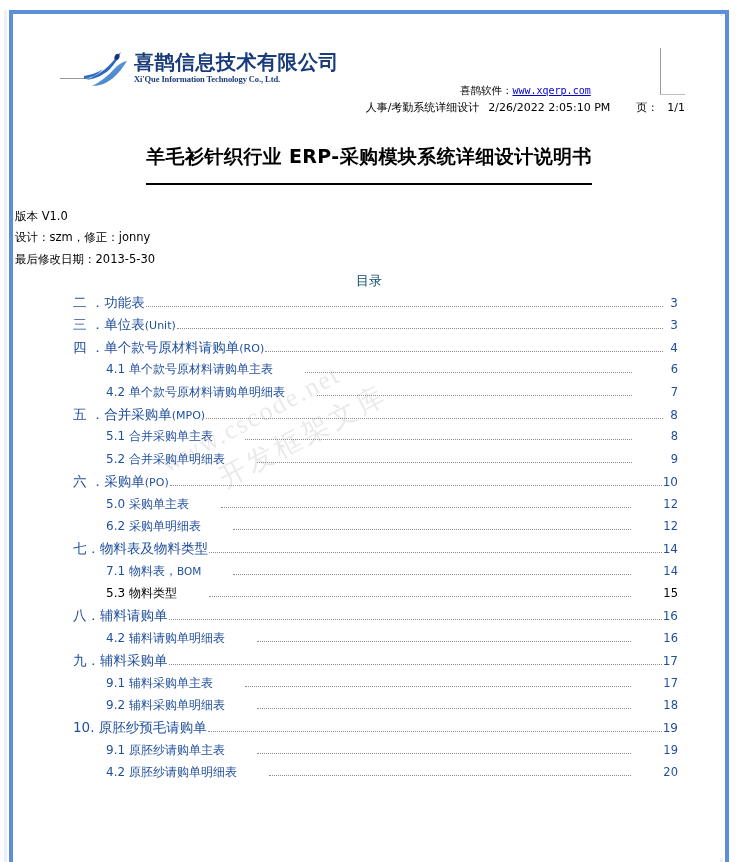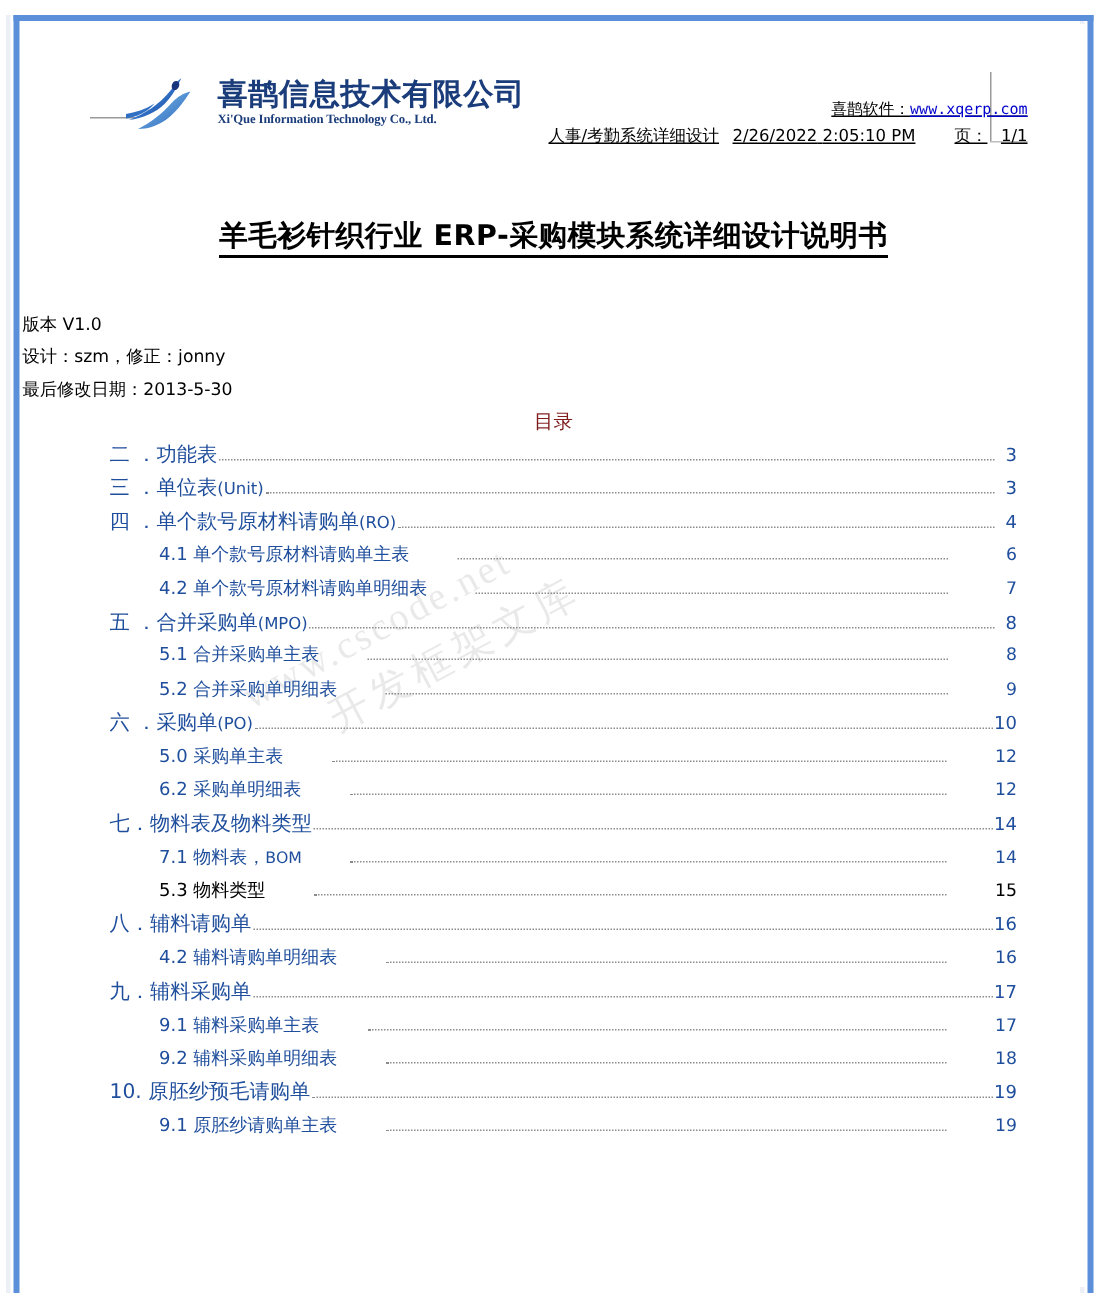--- a/index.html
+++ b/index.html
@@ -70,21 +70,21 @@
     left: 600px; top: 56px;
     width: 25px; height: 1px;
     background: #bdbdbd;
   }
 
   .logo-block {
     position: absolute;
     left: 22px; top: 8px;
     display: flex;
     align-items: center;
-    gap: 15px;
+    gap: 4px;
   }
   .logo-bird {
     width: 48px; height: 44px;
     position: relative;
     flex: 0 0 auto;
   }
   .logo-text-wrap {
     display: flex;
     flex-direction: column;
     line-height: 1;
@@ -100,24 +100,23 @@
     font-size: 8.5px;
     color: #1a3c7a;
     margin-top: 3px;
     letter-spacing: -0.1px;
     font-family: "Liberation Serif", serif;
     font-weight: bold;
   }
 
   .header-right {
     position: absolute;
-    right: 0px; top: 28px;
-    text-align: right;
+    right: 0px; top: 45px;
+    text-align: center;
     line-height: 1.45;
-    text-decoration: underline;
   }
   .hdr-line1 {
     font-size: 10.5px;
     color: #000000;
     white-space: nowrap;
   }
   .hdr-url {
     color: #0000cc;
     text-decoration: underline;
     font-family: "DejaVu Sans Mono", "Liberation Mono", monospace;
@@ -138,42 +137,42 @@
     left: 0; top: 128px;
     width: 708px;
     text-align: center;
     font-size: 19px;
     font-weight: bold;
     color: #000000;
     letter-spacing: 0.4px;
   }
   .doc-title span.u {
     border-bottom: 2px solid #000;
-    padding-bottom: 2px;
+    padding-bottom: 16px;
   }
 
   
   .subtitle-block {
     position: absolute;
     left: 0; top: 190px;
     width: 708px;
     text-align: left;
     font-size: 11.5px;
     color: #000000;
     line-height: 1.85;
   }
 
   
   .toc-heading {
     position: absolute;
     left: 0; top: 256px;
     width: 708px;
     text-align: center;
     font-size: 13px;
-    color: #7f1d1d;
+    color: #0c4a6e;
   }
   .toc {
     position: absolute;
     left: 58px; top: 278px;
     width: 605px;
   }
   .toc-row {
     display: flex;
     align-items: baseline;
     height: 22.4px;
@@ -404,15 +403,20 @@
       <div class="toc-row">
         <span class="label">10. 原胚纱预毛请购单</span>
         <span class="leader"></span>
         <span class="pageno">19</span>
       </div>
       <div class="toc-row lvl2">
         <span class="label">9.1 原胚纱请购单主表</span>
         <span class="leader"></span>
         <span class="pageno">19</span>
       </div>
+      <div class="toc-row lvl2">
+        <span class="label">4.2 原胚纱请购单明细表</span>
+        <span class="leader"></span>
+        <span class="pageno">20</span>
+      </div>
     </div>
 
 </div>
 
 </body></html>

